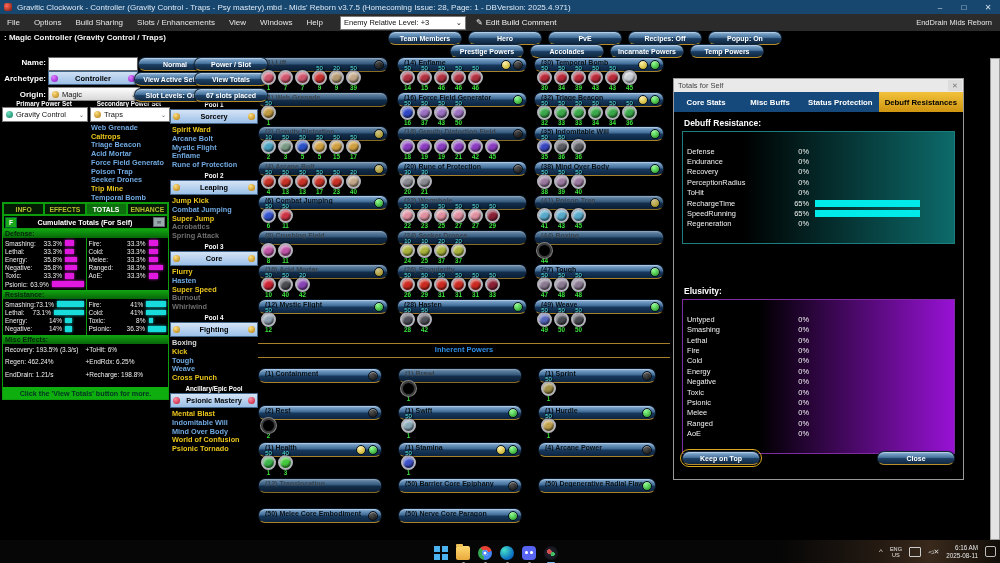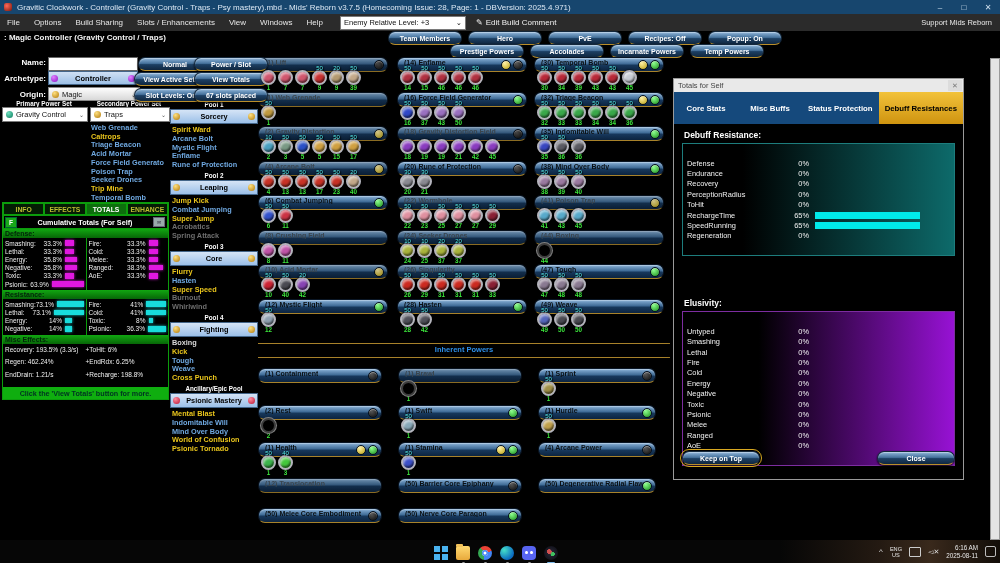--- a/index.html
+++ b/index.html
@@ -108,21 +108,21 @@
   .ln{position:absolute;top:19px;left:0;width:17px;text-align:center;font-size:6.3px;font-weight:bold;color:#3ce83c;
       text-shadow:0 0 2px #000,1px 1px 1px #000;}
   .goldhr{position:absolute;left:0;width:100%;height:1px;background:#a8822a;}
   #inherent-title{position:absolute;left:0;width:100%;text-align:center;color:#2e8fe8;font-size:7.5px;font-weight:bold;}
   
   #twin{position:absolute;left:673px;top:78px;width:289px;height:400px;background:#000;border:1px solid #9a9a9a;
         box-shadow:2px 3px 8px rgba(0,0,0,.8);}
   #twin-titlebar{height:13px;background:#e9e9e9;display:flex;align-items:center;color:#444;font-size:7.5px;padding-left:4px;}
   #twin-close{margin-left:auto;width:14px;height:11px;background:#dcdcdc;color:#777;display:flex;align-items:center;
               justify-content:center;font-size:7px;margin-right:1px;}
-  #twin-tabs{height:32px;background:#15497c;display:flex;}
+  #twin-tabs{height:20px;background:#15497c;display:flex;}
   #twin-tabs .ttab{display:flex;align-items:center;justify-content:center;color:#fff;font-weight:bold;font-size:7.8px;
                    padding:0 6px;flex:1;white-space:nowrap;}
   #twin-tabs .ttab.sel{background:linear-gradient(180deg,#f2c23a,#cf9410);color:#000;}
   .twhdr{color:#fff;font-size:8.5px;font-weight:bold;margin:6px 0 3px 10px;}
   .twbox{margin:0 8px;border:1px solid #1d7d7d;background:linear-gradient(90deg,#000 22%,#0d6a6a 100%);padding:14px 0;}
   .twbox.elus{border-color:#7d2da0;background:linear-gradient(90deg,#000 28%,#9712d4 100%);}
   .dr{display:flex;align-items:center;height:10.4px;font-size:7.4px;color:#f2f2f2;}
   .dr .dl{width:92px;padding-left:4px;}
   .dr .dv{width:30px;text-align:right;}
   .dr .db{height:7px;background:#00eaea;margin-left:6px;}
@@ -189,21 +189,21 @@
       </div>
     <div id="enemysel">
       <span>Enemy Relative Level: +3</span>
       <span class="chev">⌄</span>
     </div>
     <div id="editcomment">
       <span>✎</span>
       <span>Edit Build Comment</span>
     </div>
     <div id="support">
-      <span>Support Mids Reborn</span>
+      <span>EndDrain Mids Reborn</span>
     </div>
   </div>
 
   <div id="chardesc">: Magic Controller (Gravity Control / Traps)</div>
   <div id="btnrow1">
       <div class="pill">
         <span>Team Members</span>
       </div>
       <div class="pill">
         <span>Hero</span>

